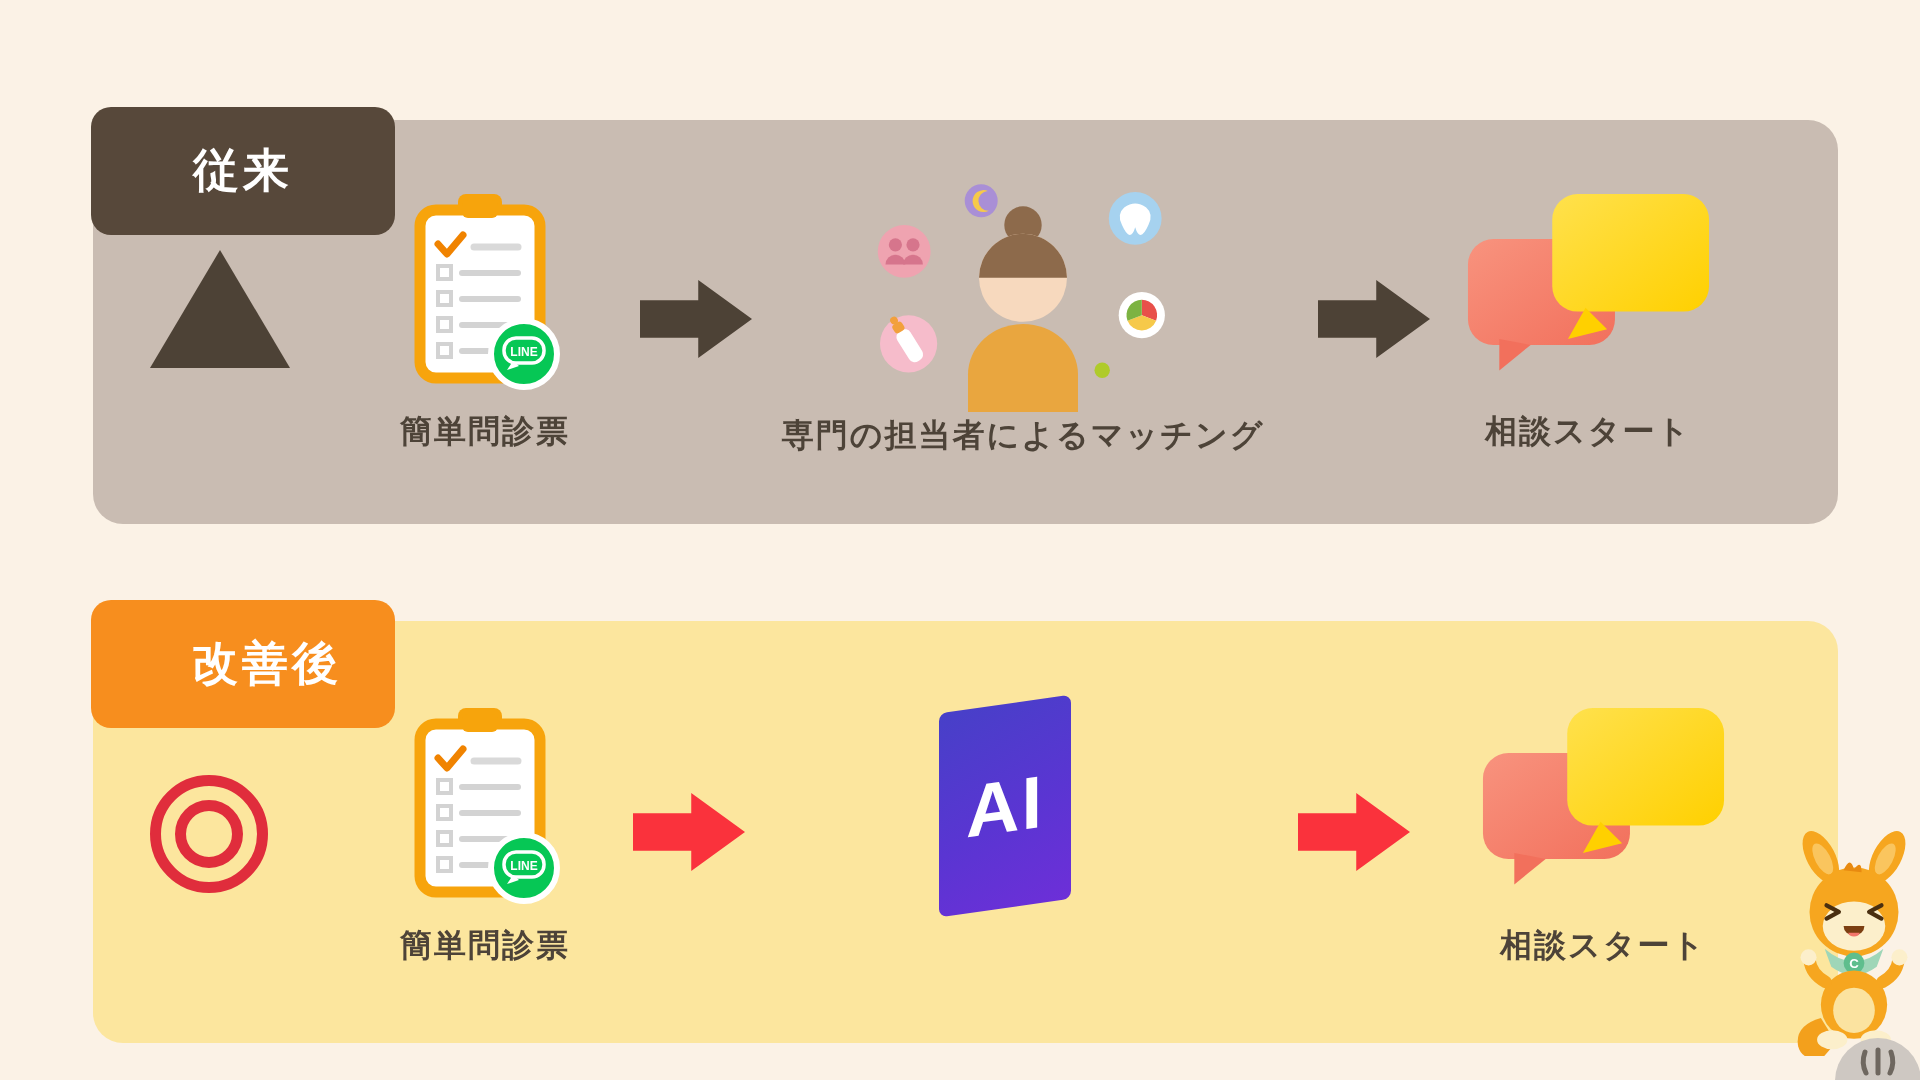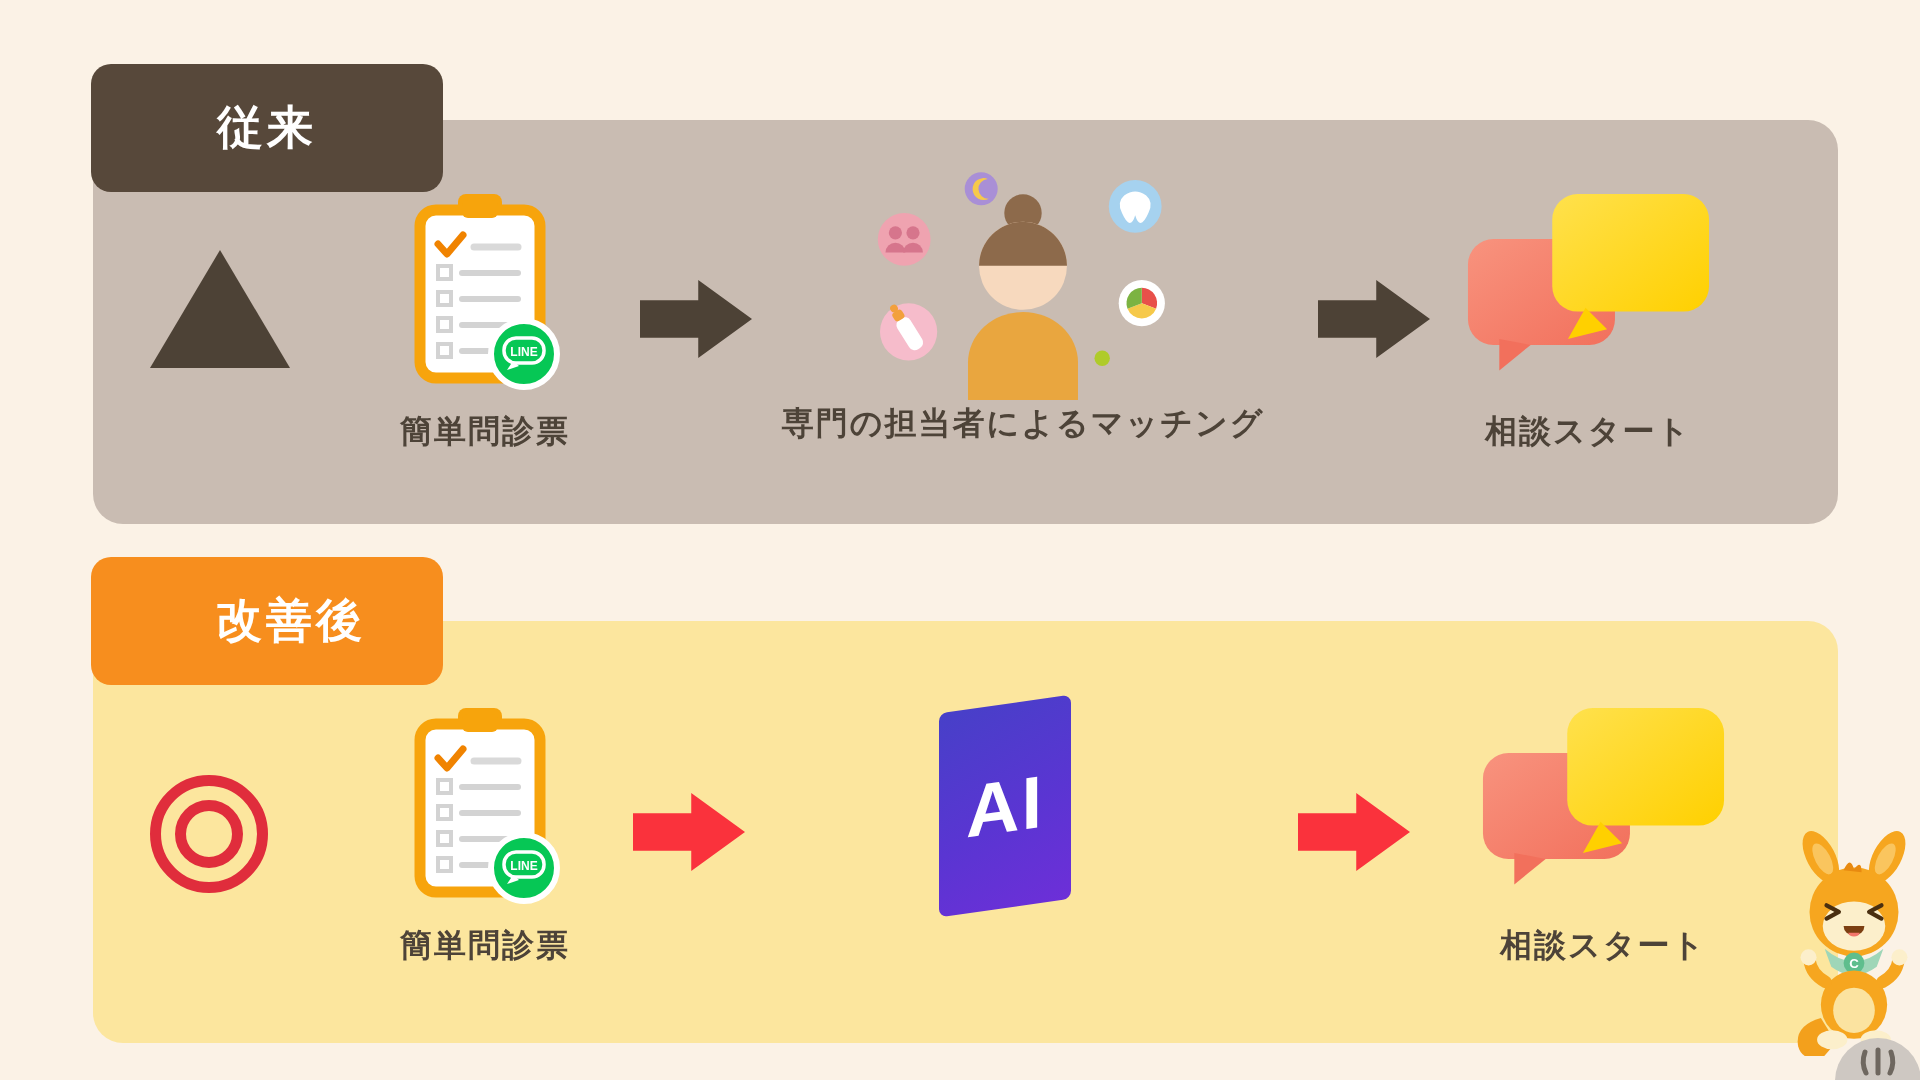--- a/index.html
+++ b/index.html
@@ -4,23 +4,23 @@
 <style>
   * { margin:0; padding:0; box-sizing:border-box; }
   html,body { width:1920px; height:1080px; overflow:hidden; }
   body { background:#FBF2E6; font-family:"Liberation Sans","DejaVu Sans",sans-serif; }
   .canvas { position:relative; width:1920px; height:1080px; overflow:hidden; }
 
   .panel { position:absolute; border-radius:30px; }
   .panel-before { left:93px; top:120px; width:1745px; height:404px; background:#C9BCB2; }
   .panel-after  { left:93px; top:621px; width:1745px; height:422px; background:#FCE69E; }
 
-  .tag { position:absolute; width:352px; height:128px; border-radius:20px;
+  .tag { position:absolute; width:304px; height:128px; border-radius:20px;
          display:flex; align-items:center; justify-content:center;
-         color:#FFFFFF; font-size:46px; font-weight:700; letter-spacing:4px; z-index:5; }
+         color:#FFFFFF; font-size:46px; font-weight:700; letter-spacing:4px; z-index:5;margin-top:43px; }
   .tag-before { left:91px; top:64px;  background:#57483A; }
   .tag-after  { left:91px; top:557px; background:#F78E1E;padding-left:48px; }
 
   .step { position:absolute; display:flex; flex-direction:column; align-items:center;justify-content:center; }
   .icon-box { height:212px; display:flex; align-items:center; justify-content:center; }
   .step-label { margin-top:12px; font-size:32px; font-weight:700; color:#4D4338;
                 letter-spacing:2px; white-space:nowrap; }
 
   .mark-triangle { position:absolute; left:57px; top:130px; width:140px; height:118px;
                    background:#4D4236; clip-path:polygon(50% 0,100% 100%,0 100%); }
@@ -83,21 +83,21 @@
             <path d="M103 169 l-6 9 l12 -4 z" fill="#FFFFFF"></path>
             <text x="114" y="163.5" text-anchor="middle" font-size="12" font-weight="bold" fill="#FFFFFF">LINE</text>
           </g>
         </svg>
       </div>
       <div class="step-label">簡単問診票</div>
     </div>
 
     <div class="arrow arrow-dark" style="left:547px; top:160px;"></div>
 
-    <div class="step" style="left:695px; top:58px; width:470px;">
+    <div class="step" style="left:695px; top:70px; width:470px;">
       <div class="icon-box">
         <svg viewBox="0 0 300 210" width="330" height="231">
 
           <circle cx="42" cy="64" r="24" fill="#EFA3B0"></circle>
           <circle cx="34" cy="58" r="6" fill="#D6758C"></circle>
           <circle cx="50" cy="58" r="6" fill="#D6758C"></circle>
           <path d="M25 76 a9 9 0 0 1 18 0 z" fill="#D6758C"></path>
           <path d="M41 76 a9 9 0 0 1 18 0 z" fill="#D6758C"></path>
 
           <circle cx="112" cy="18" r="15" fill="#A98FD6"></circle>

